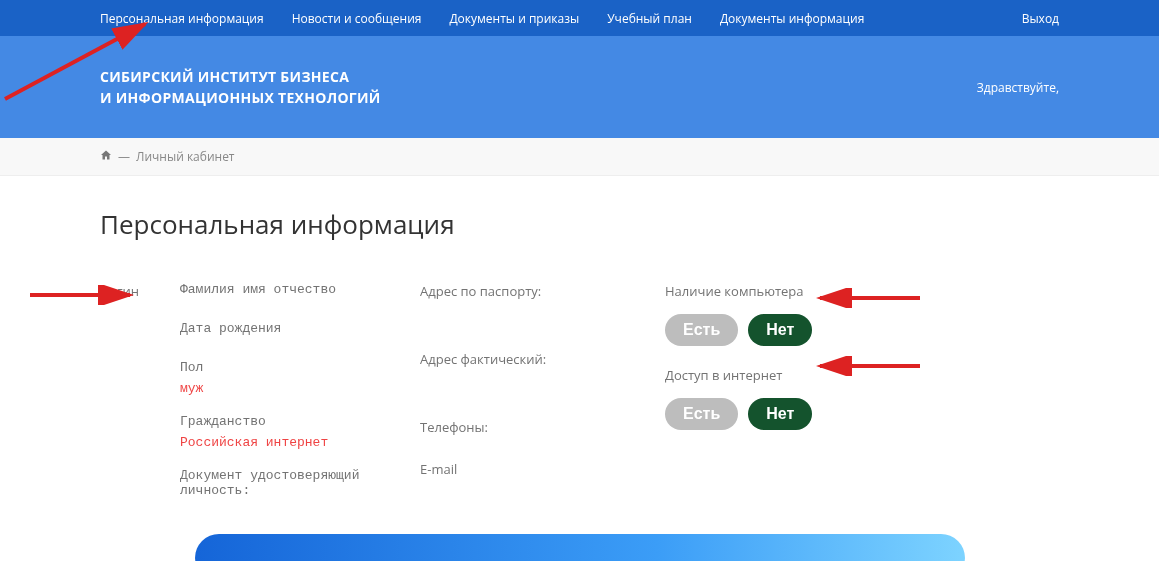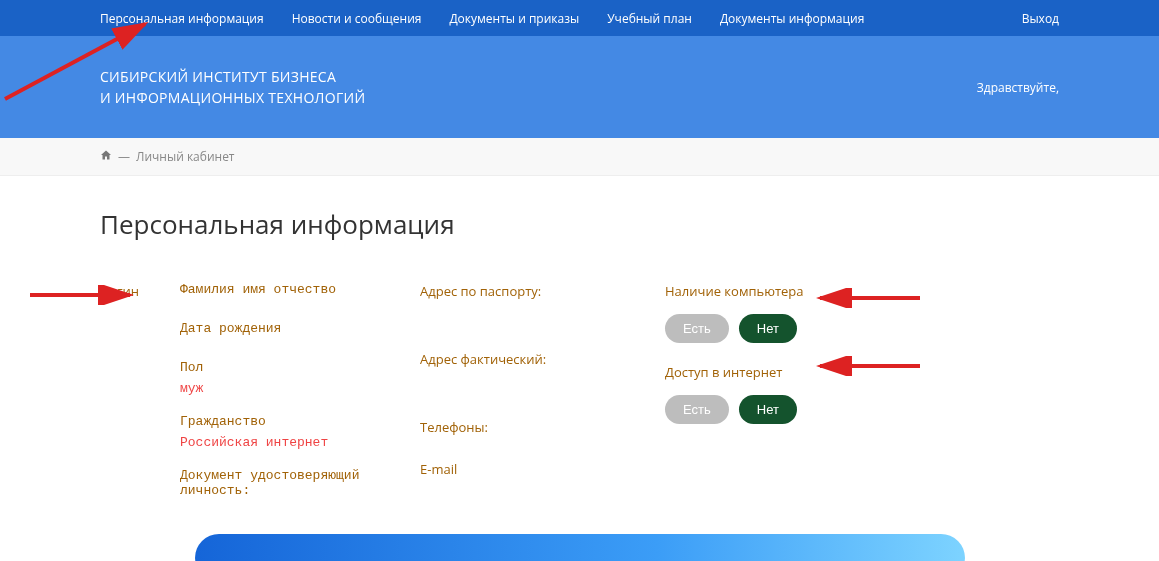--- a/index.html
+++ b/index.html
@@ -17,21 +17,21 @@
     .top-nav a { color: #fff; font-size: 12px; text-decoration: none; cursor: pointer; }
 
     .header-bar {
       background: #4489e4;
       padding: 30px 100px;
       display: flex;
       justify-content: space-between;
       align-items: center;
       color: #fff;
     }
-    .org-title { font-size: 14px; font-weight: 400; line-height: 1.5; letter-spacing: 0.3px; }
+    .org-title { font-size: 14px; font-weight: 700; line-height: 1.5; letter-spacing: 0.3px; }
     .greeting { font-size: 12px; }
 
     .breadcrumb-bar {
       background: #f8f8f8;
       border-bottom: 1px solid #eee;
       padding: 10px 100px;
       font-size: 12px;
       color: #888;
       display: flex;
       align-items: center;
@@ -41,29 +41,29 @@
 
     .content { padding: 30px 100px; }
     .page-title { font-size: 26px; font-weight: 400; color: #333; margin-bottom: 40px; }
 
     .cols { display: flex; gap: 0; }
     .c1 { width: 80px; }
     .c2 { width: 240px; font-family: Liberation Mono, monospace; }
     .c3 { width: 245px; }
     .c4 { width: 260px; }
 
-    .field-label { font-size: 13px; color: #a16207; margin-bottom: 6px; display: block; }
+    .field-label { font-size: 13px; color: #737373; margin-bottom: 6px; display: block; }
     .field-value { font-size: 13px; color: #ef4444; margin-bottom: 18px; display: block; }
     .spacer-sm { height: 18px; }
     .spacer-md { height: 44px; }
 
     .toggle-group { display: flex; gap: 10px; margin-top: 14px; margin-bottom: 20px; }
     .toggle-btn {
       border: none; border-radius: 16px; padding: 7px 18px;
-      font-size: 13px; cursor: pointer; color: #fff;
+      font-size: 16px; cursor: pointer; color: #fff; font-weight: bold;
     }
     .toggle-inactive { background: #bdbdbd; }
     .toggle-active { background: #14532d; }
 
     .banner {
       margin: 30px auto 0;
       max-width: 770px;
       height: 48px;
       border-radius: 24px;
       background: linear-gradient(90deg, #1565d8 0%, #3b9df7 60%, #7dd3ff 100%);

